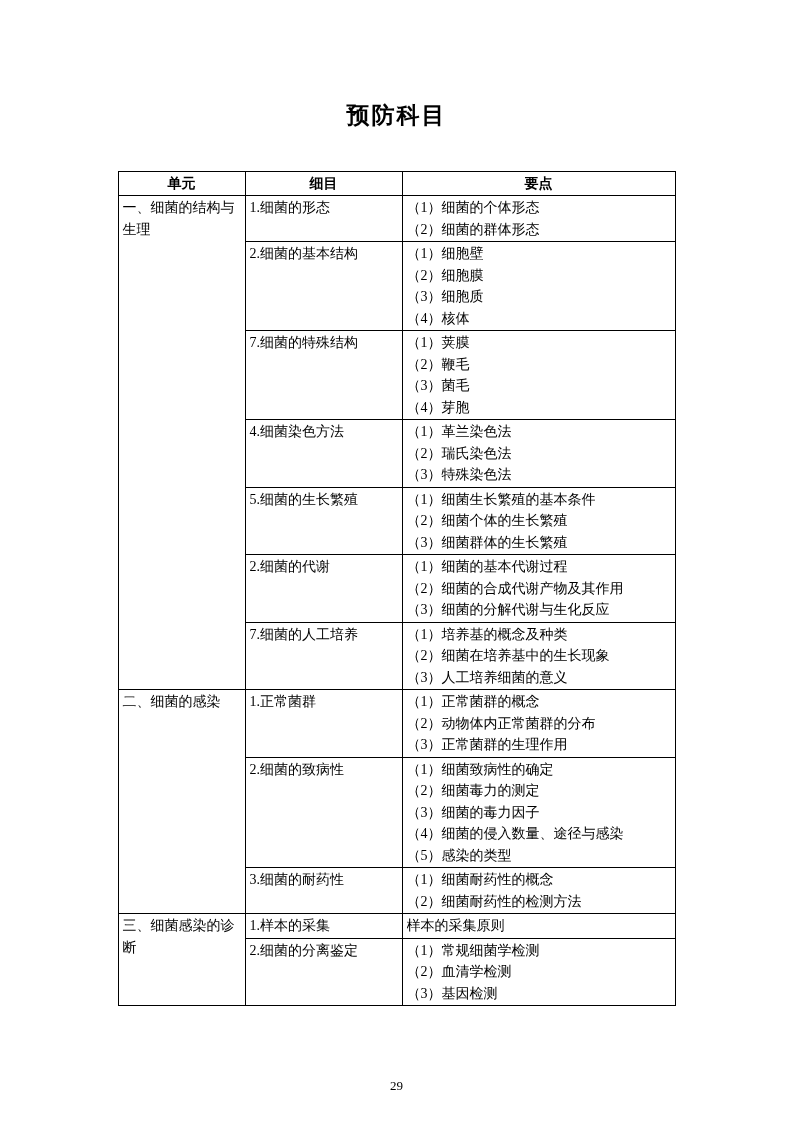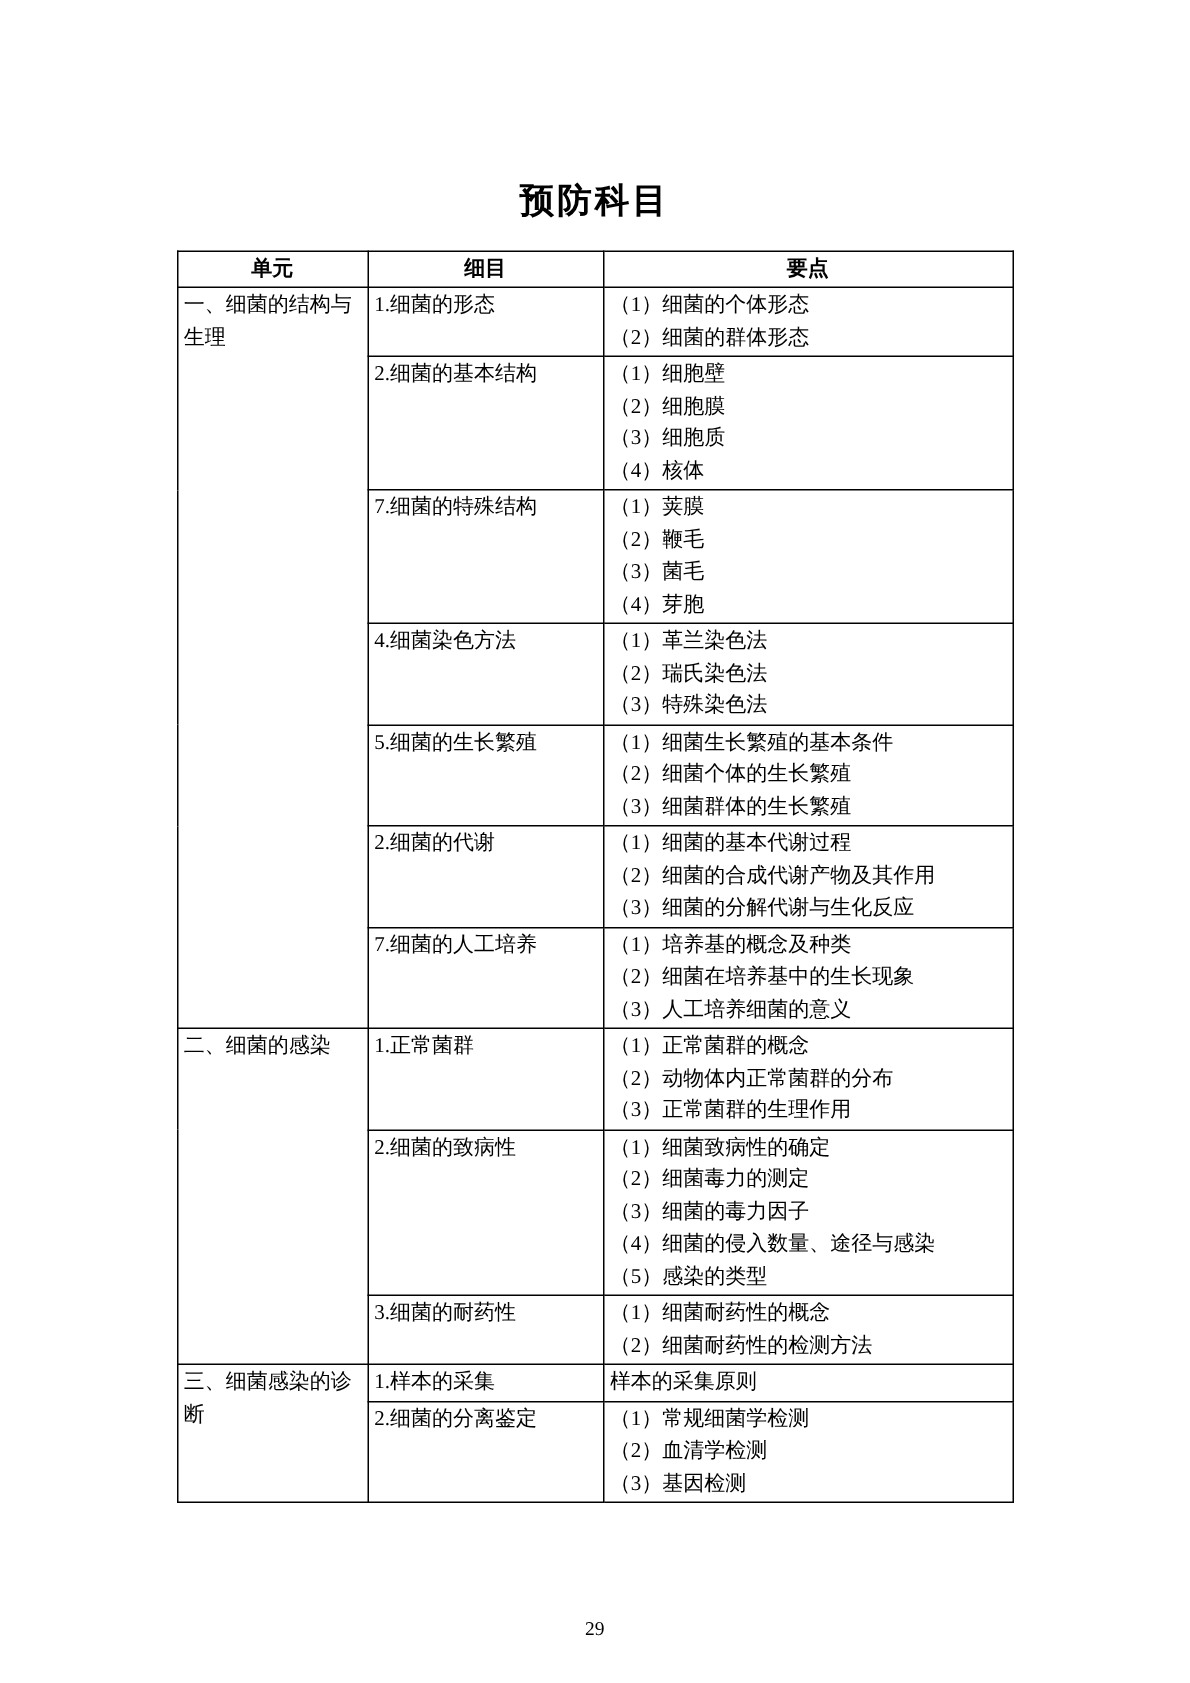--- a/index.html
+++ b/index.html
@@ -12,37 +12,37 @@
       width: 793px;
       height: 1122px;
       margin: 0 auto;
       background: #ffffff;
       color: #000000;
       font-family: "Liberation Serif", "DejaVu Serif", serif;
       box-sizing: border-box;
       overflow: hidden;
     }
     .doc-title {
-      margin: 18px;
+      margin: 0;
       padding-top: 100px;
       text-align: center;
       font-size: 23px;
       font-weight: bold;
       letter-spacing: 2px;
     }
     .doc-subtitle {
       margin: 47px 0 0 0;
       text-align: center;
       font-size: 17px;
       font-weight: normal;
       letter-spacing: 1px;
     }
     .syllabus-table {
       width: 557px;
-      margin: 16px auto 0 auto;
+      margin: 40px auto 0 auto;
       border-collapse: collapse;
       table-layout: fixed;
       font-size: 14px;
     }
     .syllabus-table th,
     .syllabus-table td {
       border: 1px solid #000000;
       vertical-align: top;
       padding: 1px 4px;
       box-sizing: border-box;

